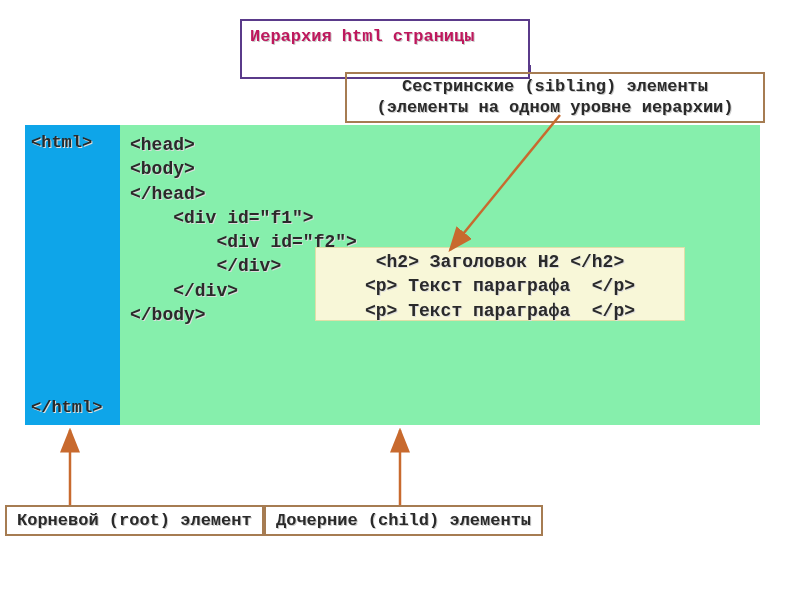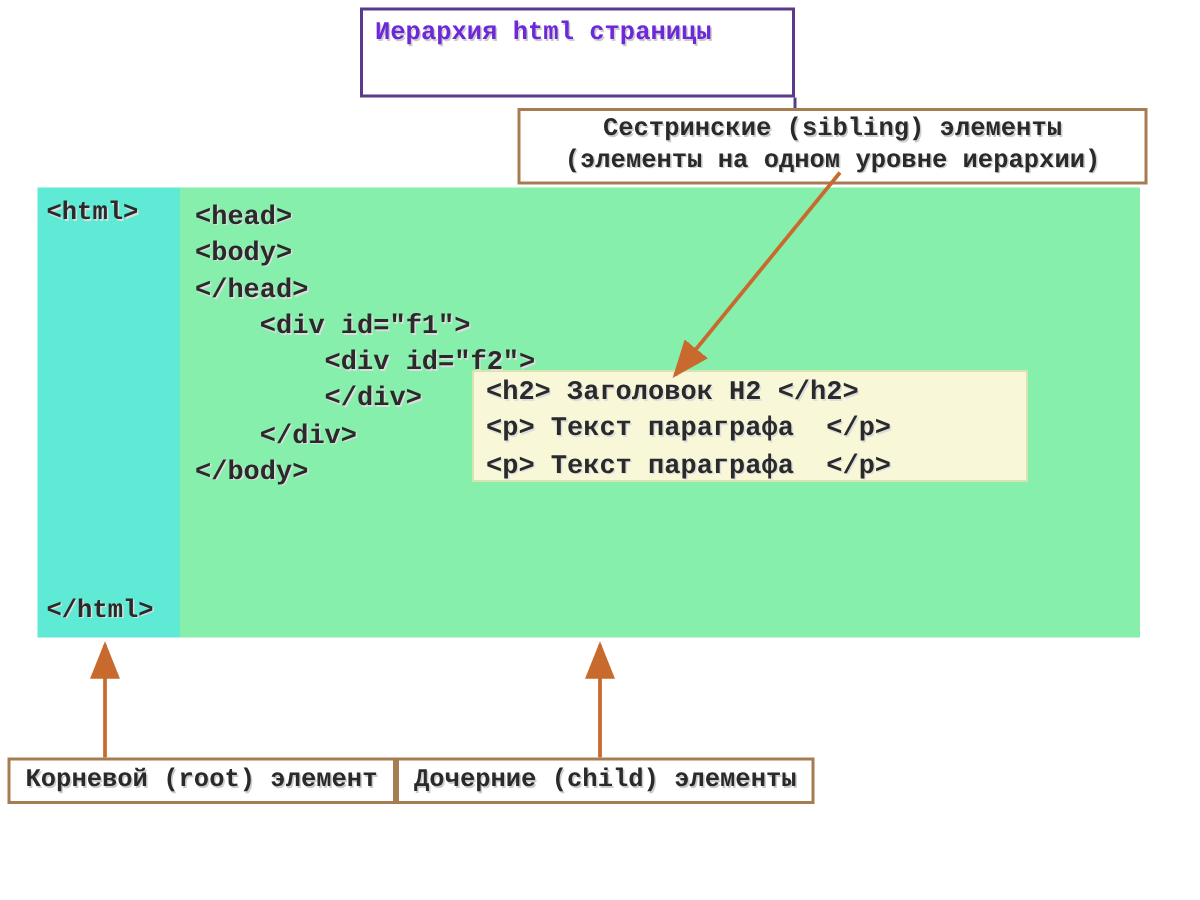--- a/index.html
+++ b/index.html
@@ -7,28 +7,28 @@
     width: 800px;
     height: 600px;
     background: #fff;
     font-family: "Courier New", monospace;
     position: relative;
     overflow: hidden;
   }
   .title-box {
     position: absolute;
     left: 240px;
-    top: 5px;
+    top: 19px;
     width: 290px;
     height: 60px;
     border: 2px solid #5a3a8a;
     padding: 6px 8px;
     font-weight: bold;
     font-size: 17px;
-    color: #6d28d9;
+    color: #be185d;
     text-shadow: 1px 1px 0 #ccc;
   }
   .sibling-box {
     position: absolute;
     left: 345px;
     top: 72px;
     width: 420px;
     border: 2px double #a67c52;
     padding: 2px 20px;
     font-weight: bold;
@@ -63,21 +63,21 @@
   .code-area {
     position: absolute;
     left: 25px;
     top: 125px;
     width: 735px;
     height: 300px;
     display: flex;
   }
   .left-col {
     width: 95px;
-    background: #5eead4;
+    background: #0ea5e9;
     padding: 8px 6px;
     font-weight: bold;
     font-size: 17px;
     color: #2a2a2a;
     text-shadow: 1px 1px 0 #ddd;
     display: flex;
     flex-direction: column;
     justify-content: space-between;
     font-family: Liberation Mono, monospace;
   }
@@ -97,21 +97,21 @@
     background: #f8f7d8;
     border: 1px solid #e0dfa8;
     left: 195px;
     top: 122px;
     width: 370px;
     height: 74px;
     padding: 2px 8px;
     line-height: 1.35;
     color: #2a2a2a;
   }
-  .highlight-block .line { white-space: pre; }
+  .highlight-block .line { white-space: pre; text-align: center; }
   .arrow-svg {
     position: absolute;
     left: 0;
     top: 0;
     width: 800px;
     height: 600px;
     pointer-events: none;
   }
 </style>
 </head>

